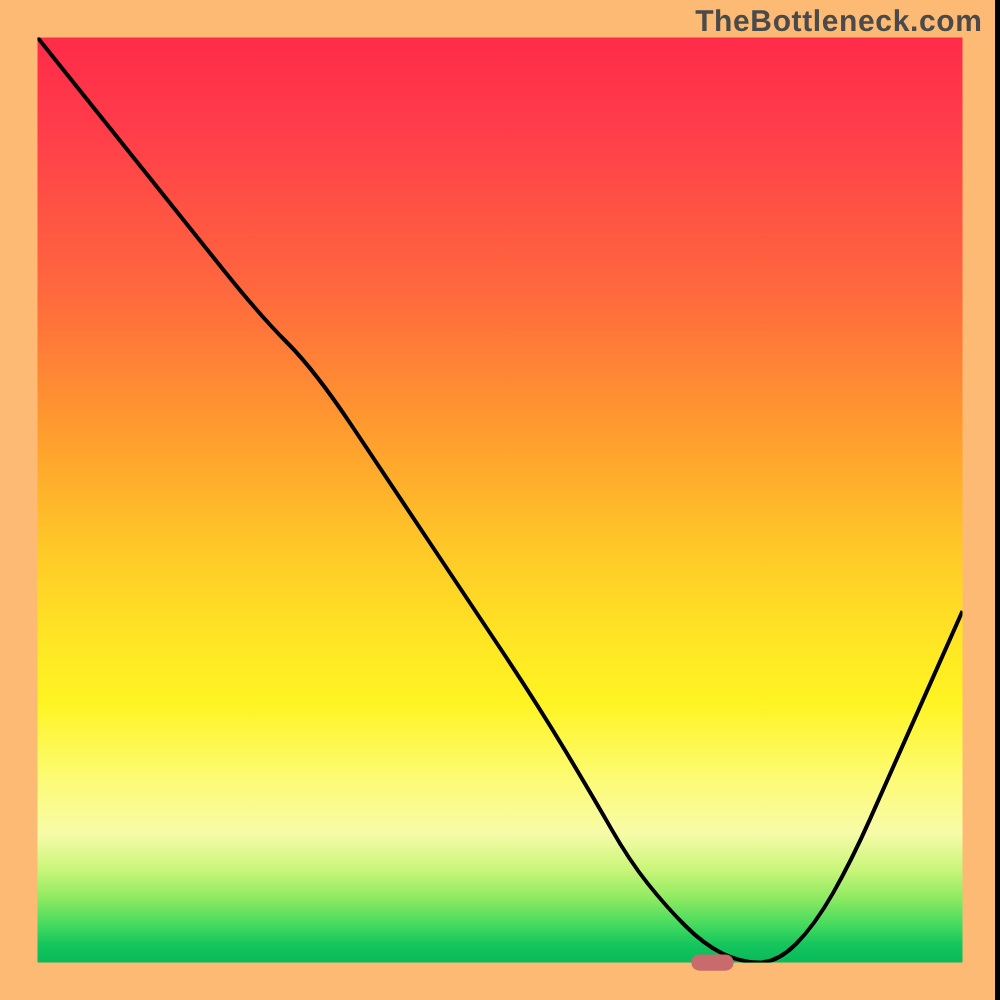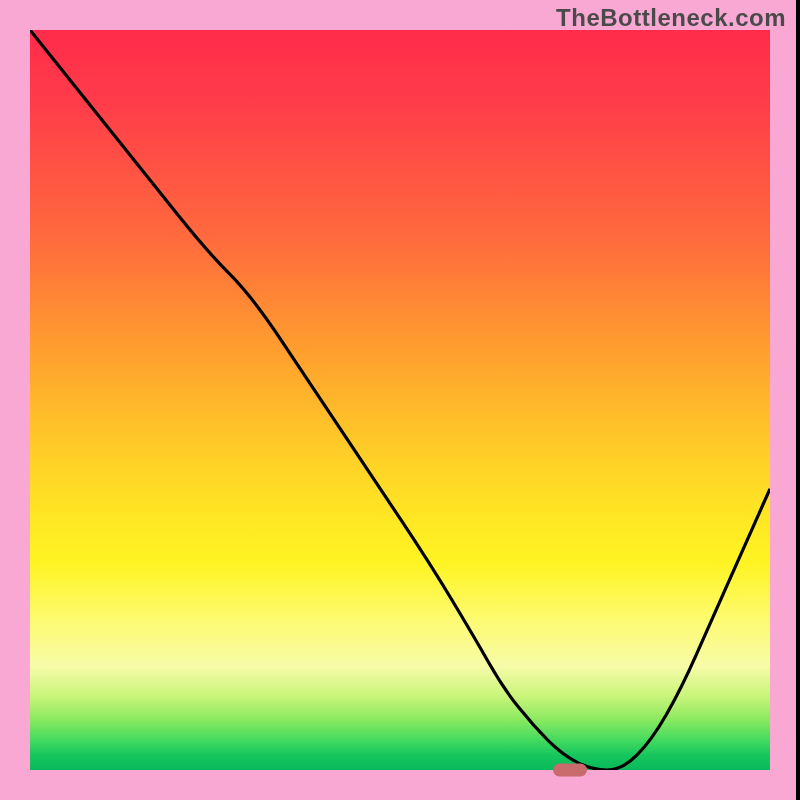--- a/index.html
+++ b/index.html
@@ -8,21 +8,21 @@
     width: 800px;
     height: 800px;
     background: #000;
     overflow: hidden;
     font-family: Arial, Helvetica, sans-serif;
   }
   .frame {
     position: relative;
     width: 796px;
     height: 800px;
-    background: #f9a8d4;
+    background: #fdba74;
   }
   .watermark {
     position: absolute;
     top: 4px;
     right: 10px;
     color: #4a4a4a;
     font-size: 24px;
     font-weight: 600;
     letter-spacing: 0.5px;
     z-index: 10;

